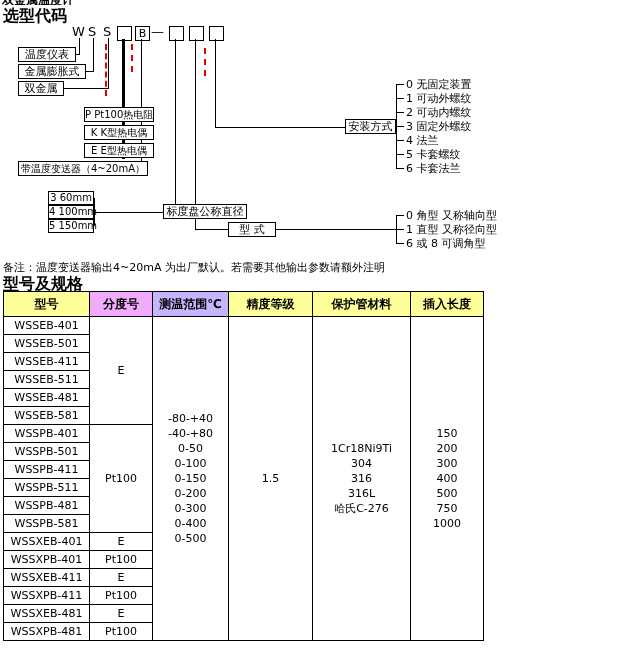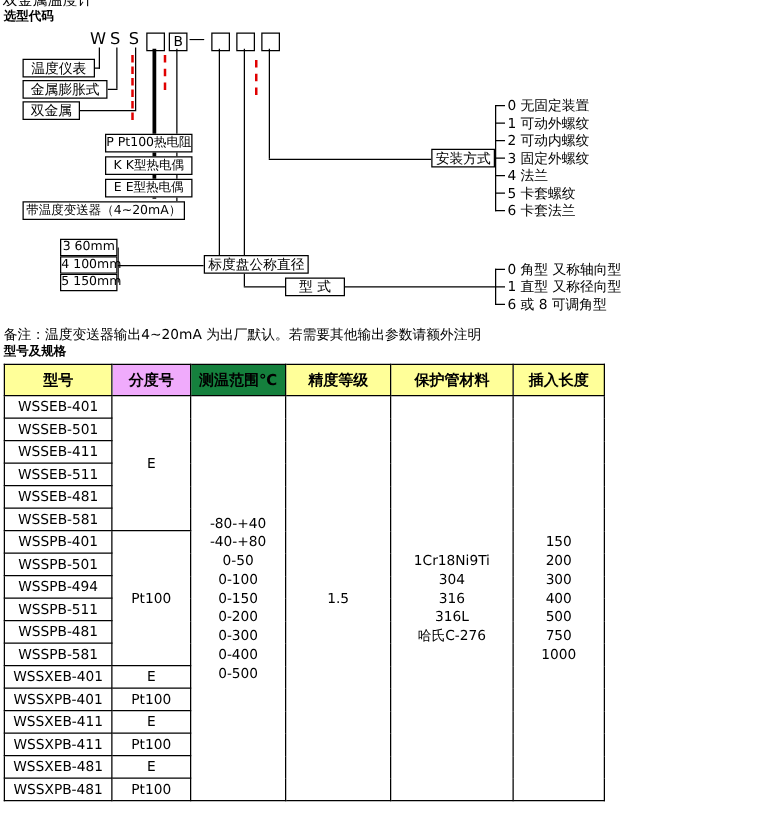--- a/index.html
+++ b/index.html
@@ -1,32 +1,32 @@
 <!DOCTYPE html>
 <html><head>
 <meta charset="utf-8">
 <style>
   html,body{margin:0;padding:0;background:#fff;}
   .page{position:relative;width:617px;height:654px;background:#fff;overflow:hidden;
         font-family:"DejaVu Sans",sans-serif;color:#000;}
-  .h1{position:absolute;font-size:10px;font-weight:bold;white-space:nowrap;}
+  .h1{position:absolute;font-size:16px;font-weight:bold;white-space:nowrap;}
   .txt{position:absolute;font-size:11px;white-space:nowrap;}
   .ch{position:absolute;font-size:13px;line-height:13px;white-space:nowrap;}
   .cbox{position:absolute;width:13px;height:13px;border:1px solid #000;background:#fff;
         font-size:11px;line-height:13px;text-align:center;}
   .lbox{position:absolute;border:1px solid #000;background:#fff;font-size:11px;
         line-height:13px;text-align:center;white-space:nowrap;}
   .sm{font-size:10px;}
   .dial{line-height:12px;}
   .opt{position:absolute;font-size:11px;line-height:13px;white-space:nowrap;}
   .hl{position:absolute;height:1px;background:#000;}
   .vl{position:absolute;width:1px;background:#000;}
   .thick{width:3px;}
   .redmark{position:absolute;width:0;border-left:2px dashed #e00000;}
-  .top-clip{position:absolute;left:2px;top:0;height:5px;overflow:hidden;}
+  .top-clip{position:absolute;left:2px;top:0;height:5px;overflow:hidden;font-weight:bold;}
   .top-clip span{display:block;margin-top:-8px;font-size:12px;white-space:nowrap;}
   table.spec{position:absolute;left:3px;top:291px;width:480px;table-layout:fixed;
              border-collapse:collapse;}
   table.spec th,table.spec td{border:1px solid #000;padding:0;text-align:center;
              vertical-align:middle;overflow:hidden;}
   table.spec th{font-size:12px;font-weight:bold;height:24px;}
   table.spec td{font-size:11px;height:17px;}
   td.multi div{line-height:15px;font-size:11px;}
 </style>
 </head>
@@ -133,21 +133,21 @@
         <col style="width:63px">
         <col style="width:76px">
       <col style="width:84px">
         <col style="width:98px">
         <col style="width:73px">
     </colgroup>
     <tbody>
         <tr>
       <th style="background: rgb(255, 255, 153);">型号</th>
       <th style="background: #f0abfc;">分度号</th>
-      <th style="background: #15803d; text-align: center;">测温范围℃</th>
+      <th style="background: #c4b5fd; text-align: center;">测温范围℃</th>
       <th style="background: rgb(255, 255, 153);">精度等级</th>
       <th style="background: rgb(255, 255, 153);">保护管材料</th>
       <th style="background: rgb(255, 255, 153);">插入长度</th>
     </tr>
     <tr>
       <td>WSSEB-401</td>
       <td rowspan="6">E</td>
       <td class="multi" rowspan="18">
             <div>-80-+40</div>
             <div>-40-+80</div>
@@ -193,21 +193,21 @@
           <td>WSSEB-581</td>
         </tr>
     <tr>
       <td>WSSPB-401</td>
       <td rowspan="6">Pt100</td>
     </tr>
     <tr>
           <td>WSSPB-501</td>
         </tr>
     <tr>
-          <td>WSSPB-494</td>
+          <td>WSSPB-411</td>
         </tr>
     <tr>
           <td>WSSPB-511</td>
         </tr>
     <tr>
           <td>WSSPB-481</td>
         </tr>
     <tr>
           <td>WSSPB-581</td>
         </tr>

